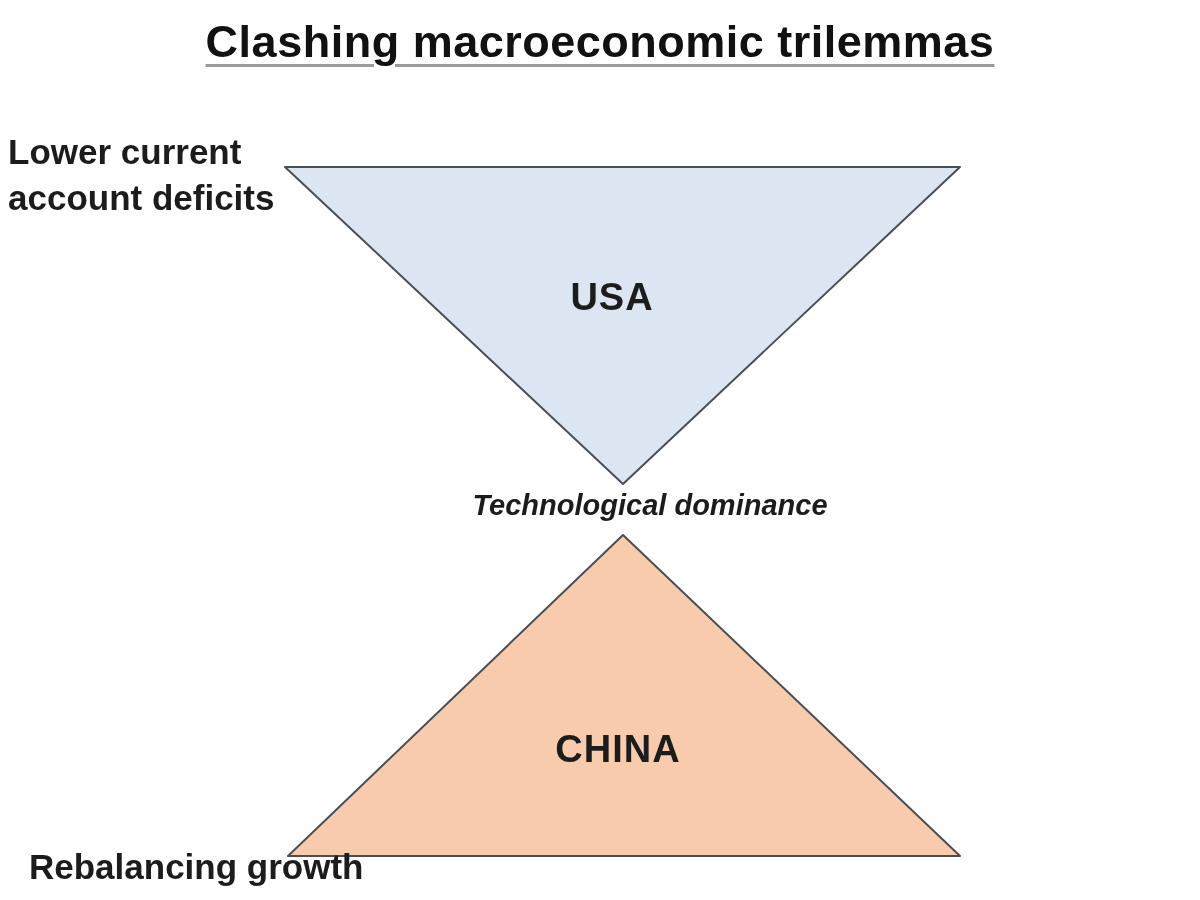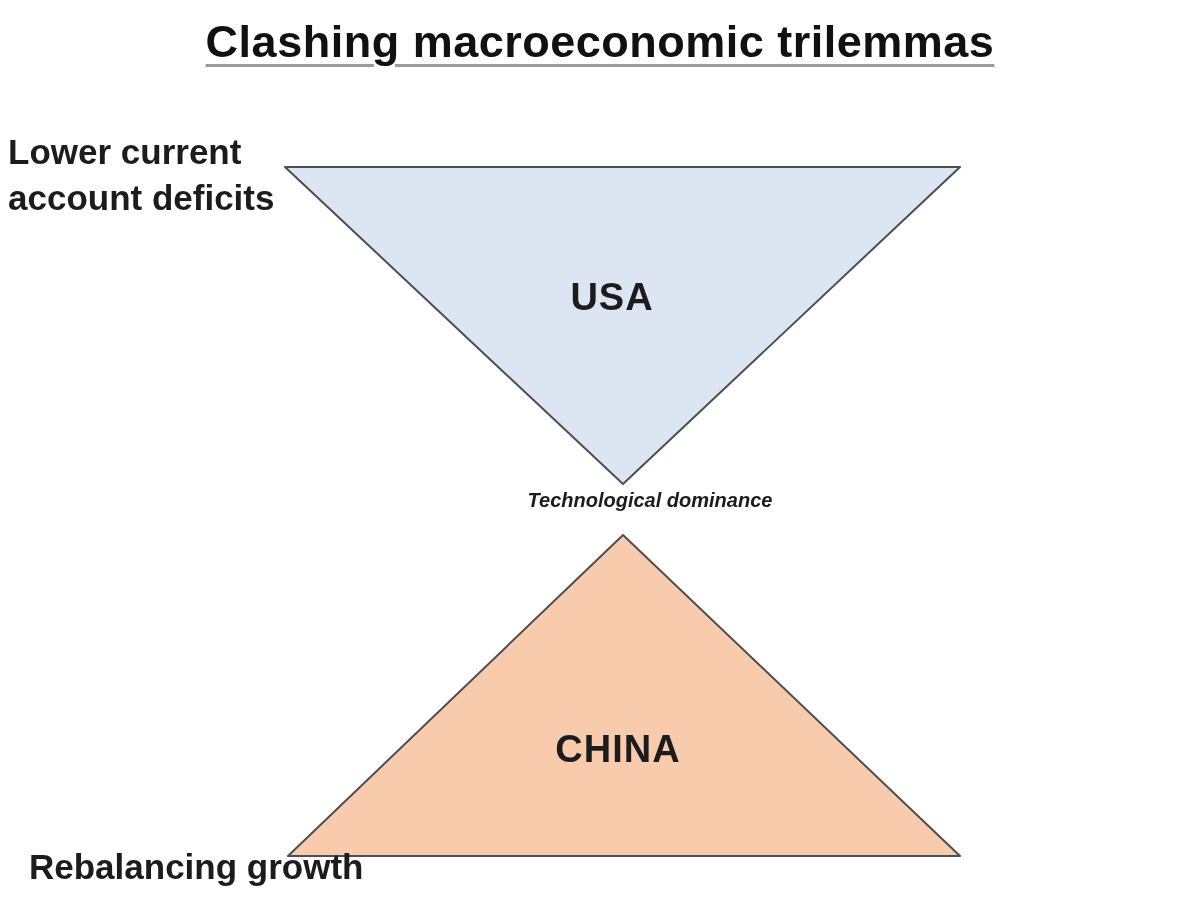--- a/index.html
+++ b/index.html
@@ -63,21 +63,21 @@
     letter-spacing: 1px;
     transform: translateX(-50%);
     white-space: nowrap;
   }
   .usa-label   { left: 612px; top: 276px; }
   .china-label { left: 618px; top: 728px; }
   .shared {
     left: 650px;
     top: 489px;
     transform: translateX(-50%);
-    font-size: 20px;
+    font-size: 29px;
     font-style: italic;
     font-weight: 700;
     white-space: nowrap;
   }
 </style>
 </head>
 <body>
 
 <div class="canvas">
 

